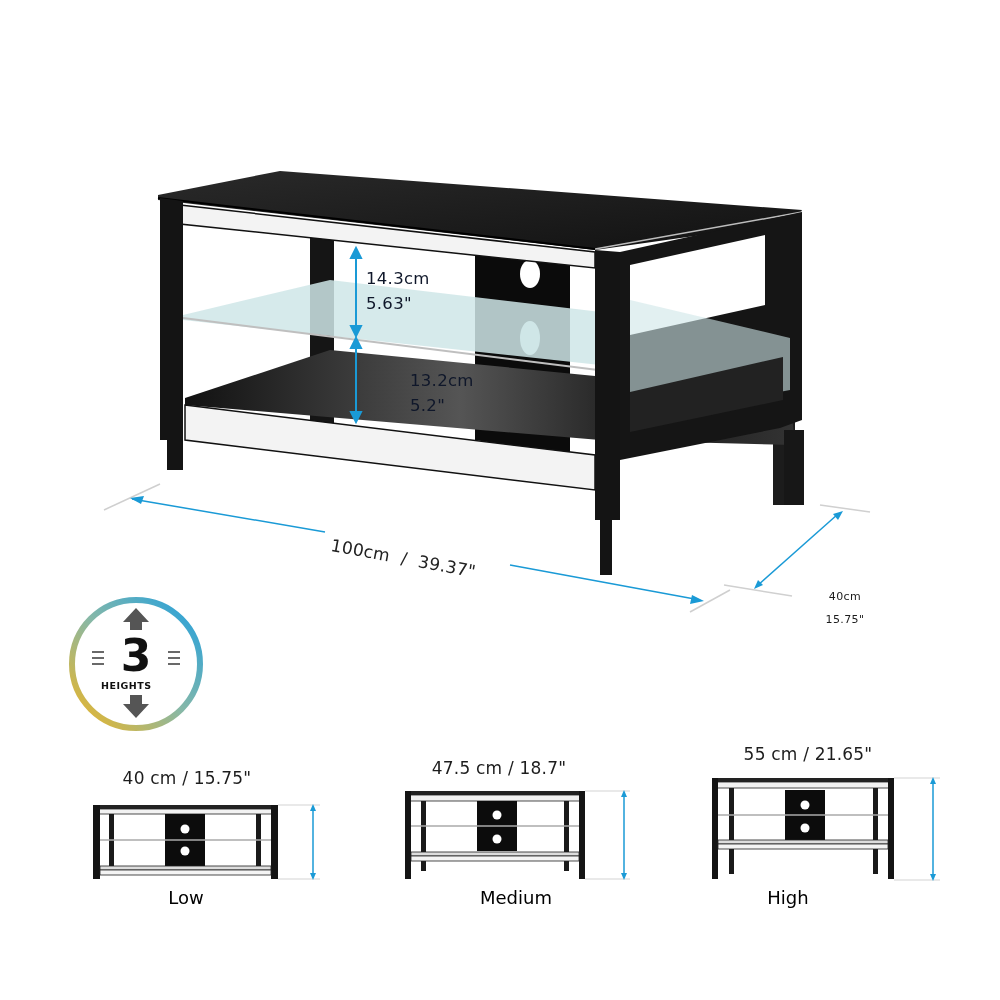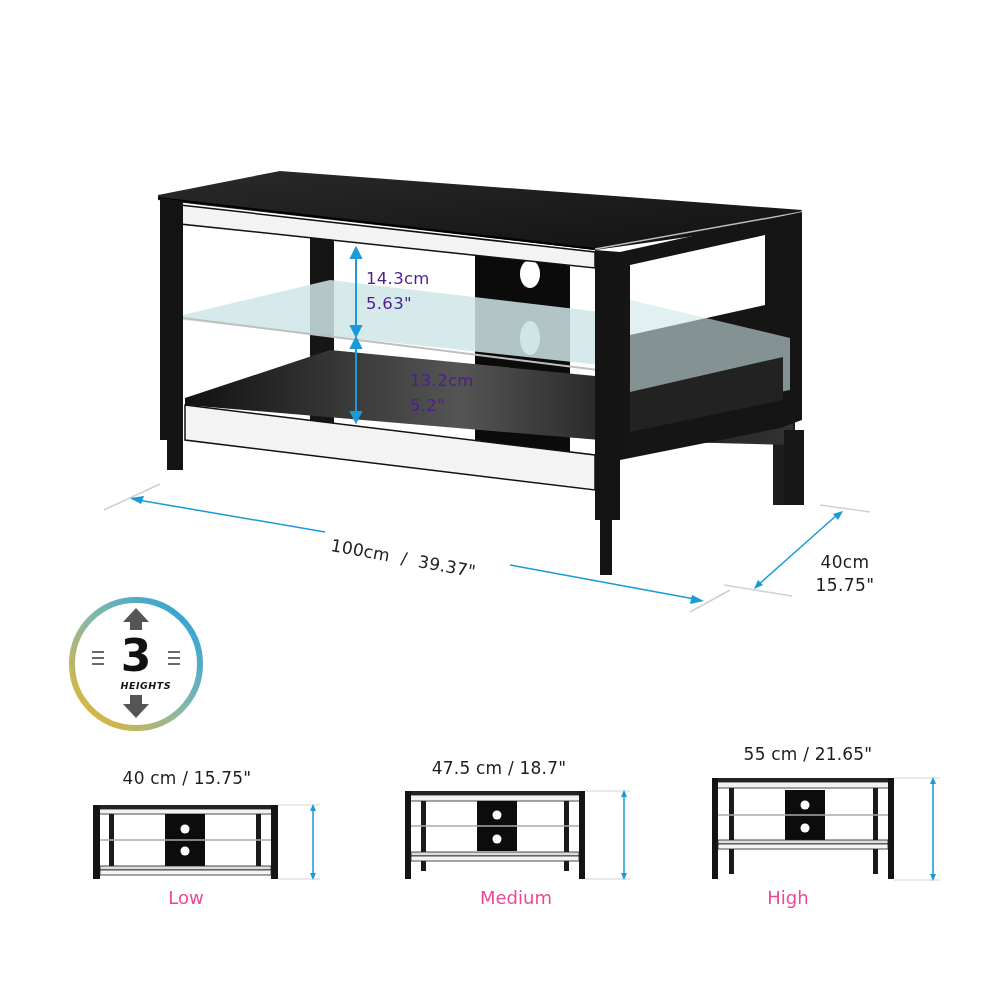--- a/index.html
+++ b/index.html
@@ -1,26 +1,26 @@
 <!DOCTYPE html>
 <html><head>
   <meta charset="utf-8">
   <style>
     html, body { margin: 0; padding: 0; background: #ffffff; }
     body { width: 1000px; height: 1000px; position: relative; overflow: hidden;
            font-family: "DejaVu Sans", sans-serif; color: #1a1a1a; }
     .abs { position: absolute; }
     svg { position: absolute; left: 0; top: 0; }
     .lbl { position: absolute; font-size: 17px; letter-spacing: 0.3px; color: #222; white-space: nowrap; }
-    .dim-white { position: absolute; font-size: 16.5px; color: #4c1d95; line-height: 25px; letter-spacing: 0.3px; }
-    .dim-dark { position: absolute; font-size: 17px; color: #1c1c1c; line-height: 23px; letter-spacing: 0.4px; text-align: center; }
+    .dim-white { position: absolute; font-size: 16.5px; color: #0f172a; line-height: 25px; letter-spacing: 0.3px; }
+    .dim-dark { position: absolute; font-size: 11px; color: #1c1c1c; line-height: 23px; letter-spacing: 0.4px; text-align: center; margin-top: 34px; }
     .badge-num { position: absolute; font-weight: bold; font-size: 44px; color: #111; text-align: center; width: 60px; }
-    .badge-txt { position: absolute; font-weight: bold; font-size: 9.5px; color: #111; letter-spacing: 0.5px; text-align: right; width: 70px; font-style: italic; }
+    .badge-txt { position: absolute; font-weight: bold; font-size: 9.5px; color: #111; letter-spacing: 0.5px; text-align: left; width: 70px; }
     .variant-title { position: absolute; font-size: 17px; color: #1d1d1d; text-align: center; width: 240px; letter-spacing: 0.2px; }
-    .variant-name { position: absolute; font-size: 18px; color: #ec4899; text-align: center; width: 240px; }
+    .variant-name { position: absolute; font-size: 18px; color: #000000; text-align: center; width: 240px; }
   </style>
 </head>
 <body>
 
 <div class="abs" style="left:0;top:0;width:1000px;height:620px;">
   <svg width="1000" height="620" viewBox="0 0 1000 620">
     <defs>
       <linearGradient id="topGrad" x1="0" y1="0" x2="1" y2="1">
         <stop offset="0" stop-color="#2a2a2a"></stop>
         <stop offset="1" stop-color="#111"></stop>

